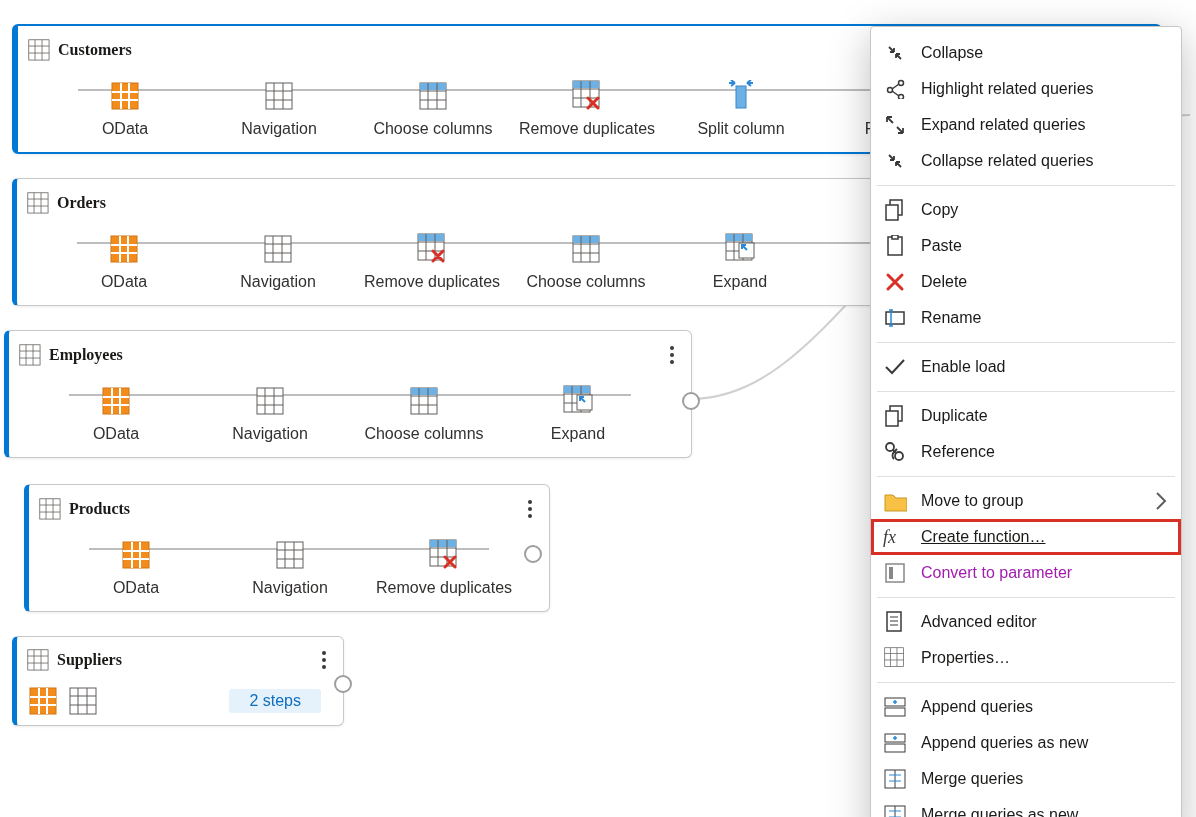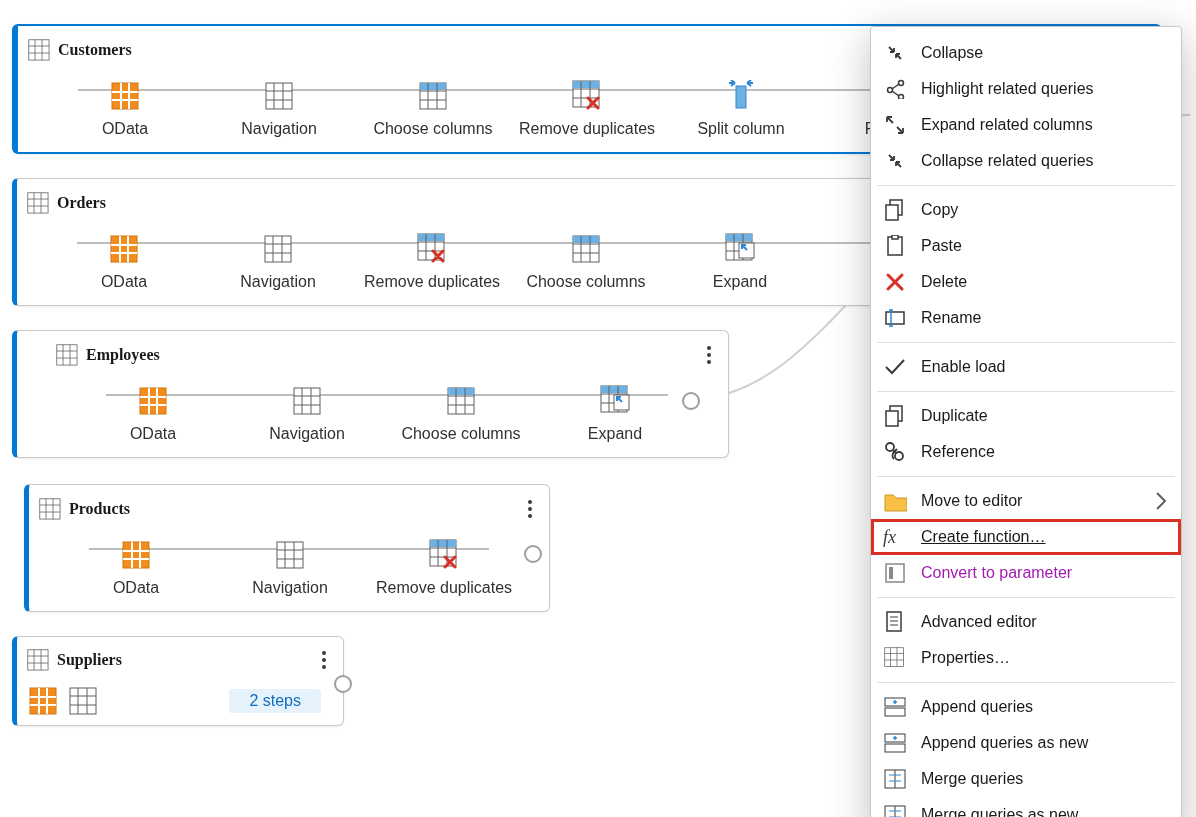--- a/index.html
+++ b/index.html
@@ -289,21 +289,21 @@
         </div>
       <div class="node">
           <svg width="28" height="28">
             <use href="#ic-table-bluehdr"></use>
           </svg>
           <div class="node-label">Gro</div>
         </div>
     </div>
   </div>
 
-  <div class="card" style="left:12px;top:330px;width:682px;padding-left:29px;">
+  <div class="card" style="left:4px;top:330px;width:682px;">
     <div class="card-header">
       <svg class="ic" width="22" height="22">
           <use href="#ic-table-plain" transform="scale(.78)"></use>
         </svg>
       <span class="title">Employees</span>
       <span class="more">
           <svg width="8" height="20">
             <use href="#ic-more-v"></use>
           </svg>
         </span>
@@ -415,21 +415,21 @@
           </svg>
         </span>
       <span class="mi-label">Highlight related queries</span>
     </div>
     <div class="menu-item">
       <span class="mi-icon">
           <svg width="20" height="20">
             <path d="M8 8 L2 2 M2 2 L2 7 M2 2 L7 2 M12 12 L18 18 M18 18 L18 13 M18 18 L13 18" stroke="#3a3a3a" stroke-width="1.8" fill="none"></path>
           </svg>
         </span>
-      <span class="mi-label">Expand related columns</span>
+      <span class="mi-label">Expand related queries</span>
     </div>
     <div class="menu-item">
       <span class="mi-icon">
           <svg width="20" height="20">
             <path d="M4 4 L9 9 M9 9 L9 5 M9 9 L5 9 M16 16 L11 11 M11 11 L11 15 M11 11 L15 11" stroke="#3a3a3a" stroke-width="1.8" fill="none"></path>
           </svg>
         </span>
       <span class="mi-label">Collapse related queries</span>
     </div>
     <div class="menu-sep"></div>
@@ -491,21 +491,21 @@
         </span>
       <span class="mi-label">Reference</span>
     </div>
     <div class="menu-sep"></div>
     <div class="menu-item">
       <span class="mi-icon">
           <svg width="26" height="24">
             <use href="#ic-folder"></use>
           </svg>
         </span>
-      <span class="mi-label">Move to editor</span>
+      <span class="mi-label">Move to group</span>
       <span class="mi-chev">
           <svg width="14" height="20">
             <use href="#ic-chevright"></use>
           </svg>
         </span>
     </div>
     <div class="menu-item menu-highlight">
       <span class="mi-icon">
           <svg width="24" height="20">
             <use href="#ic-fx"></use>

